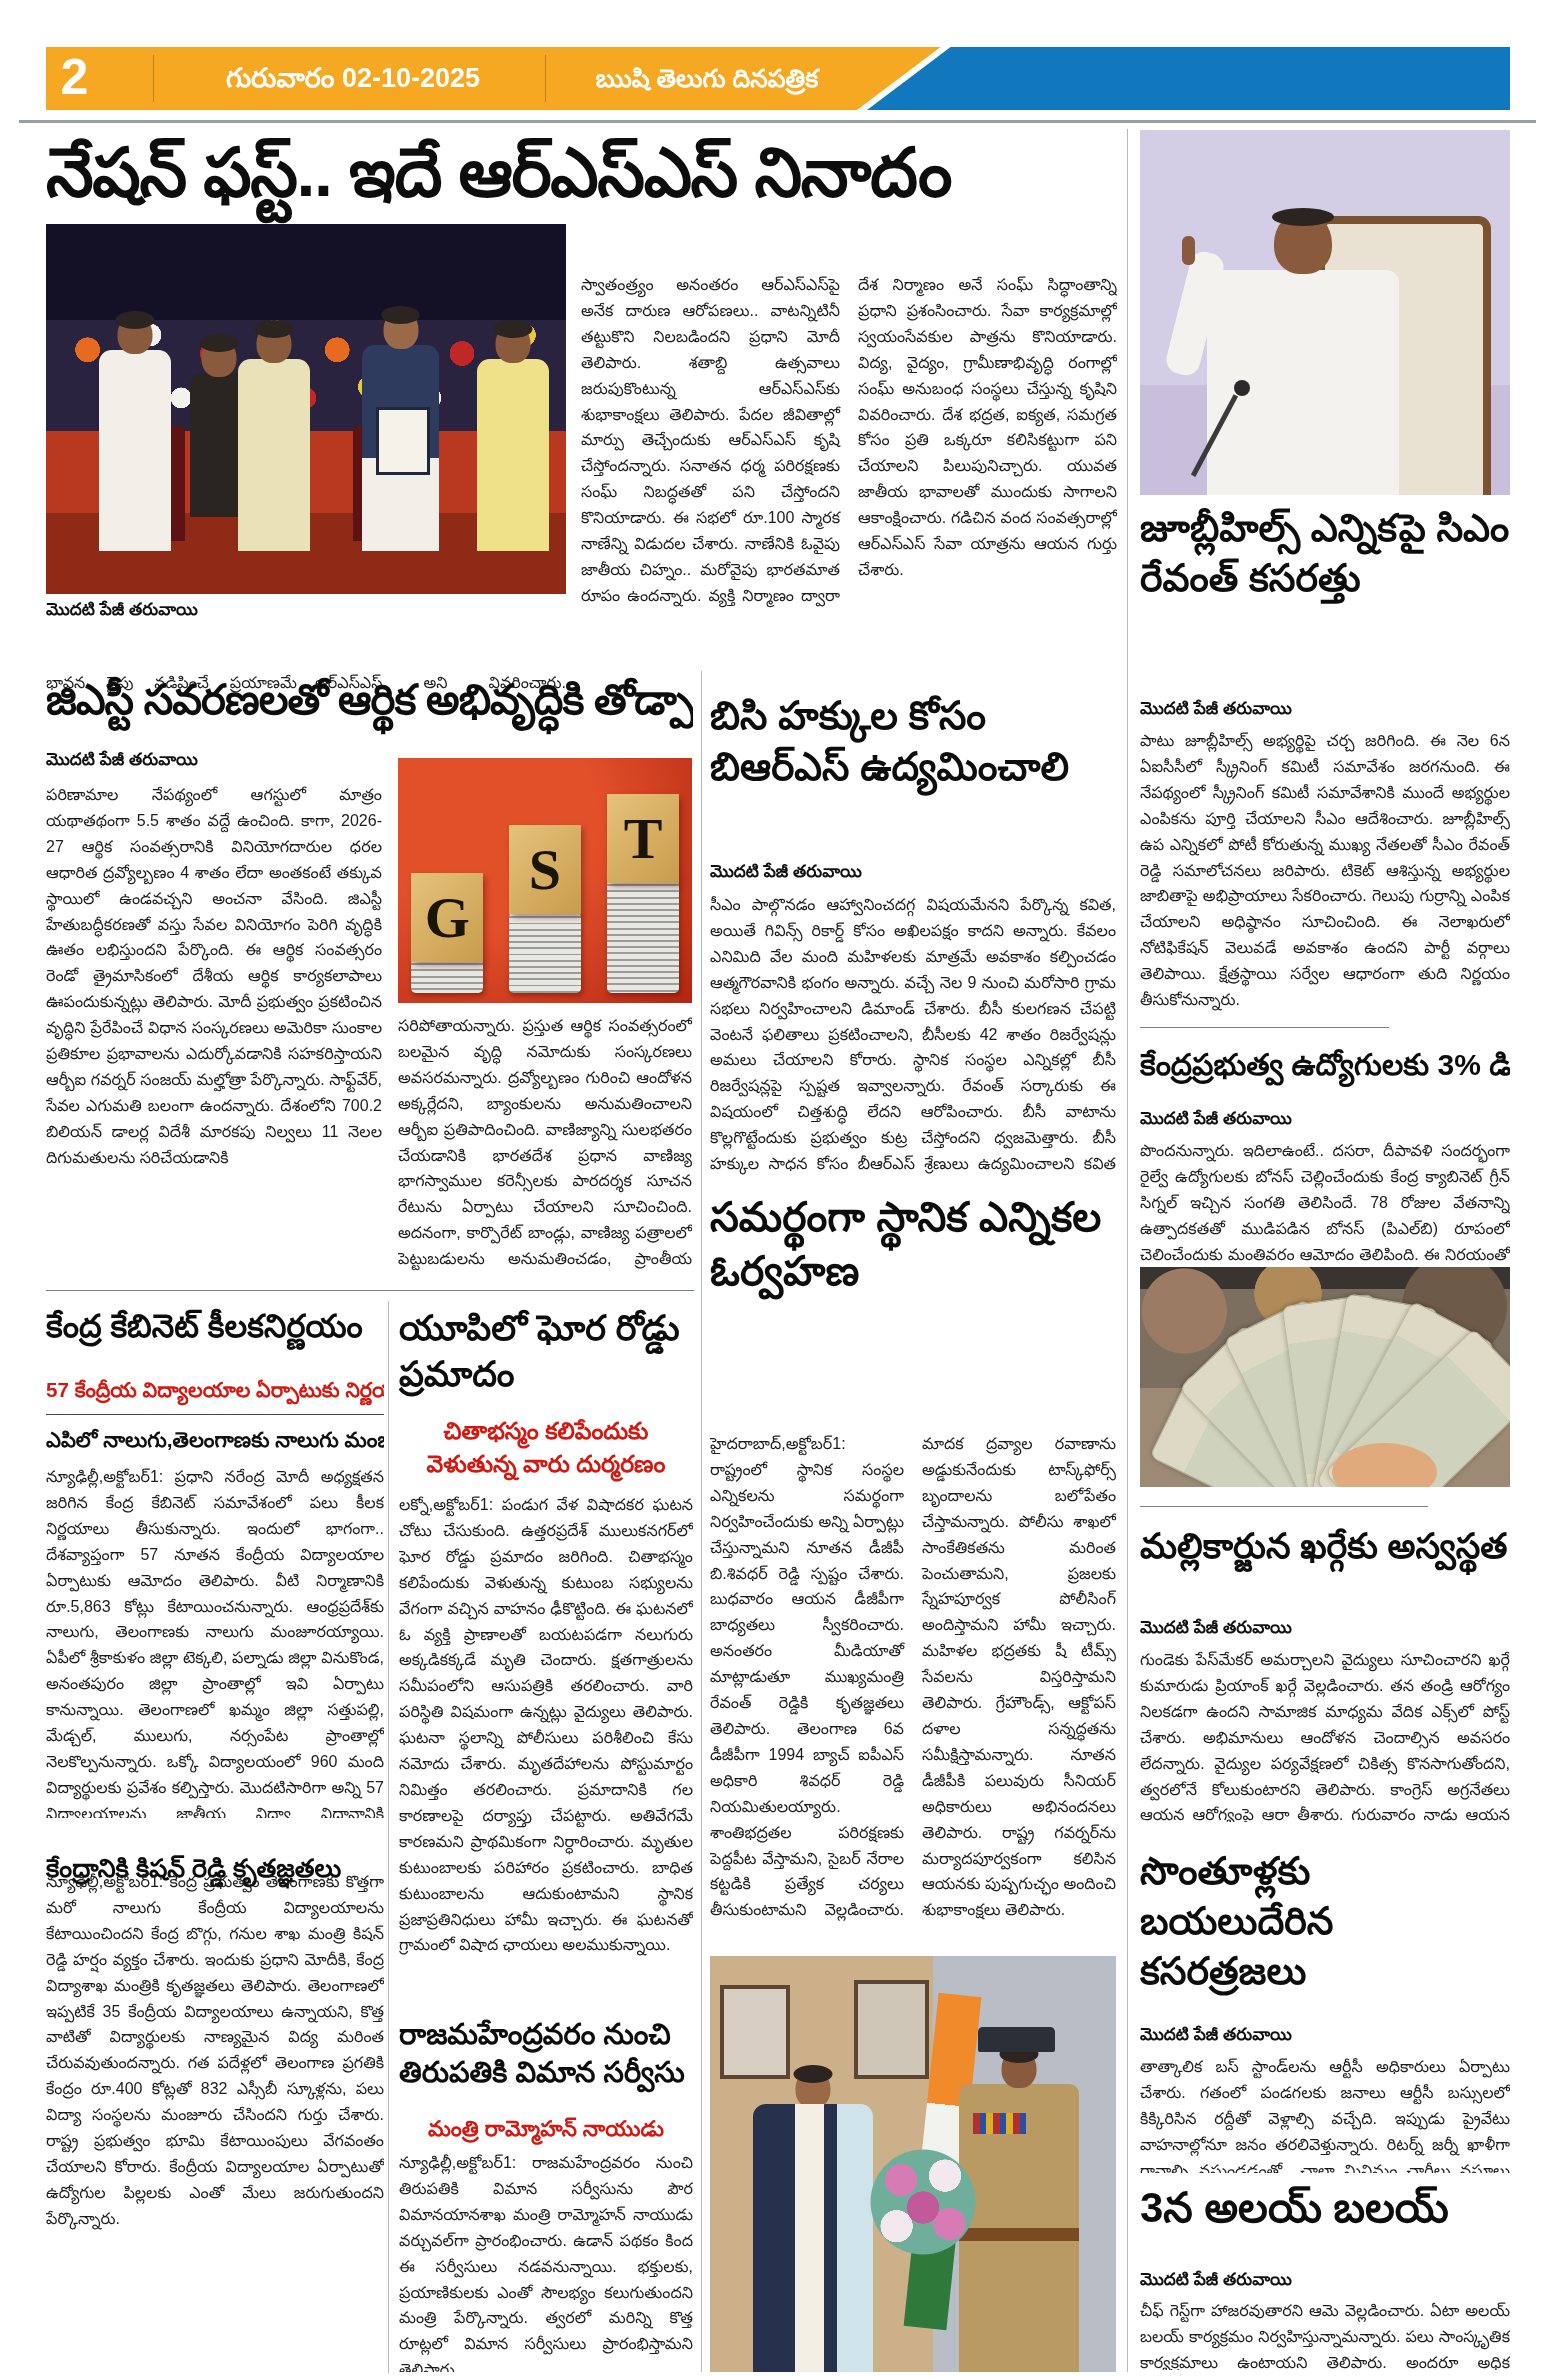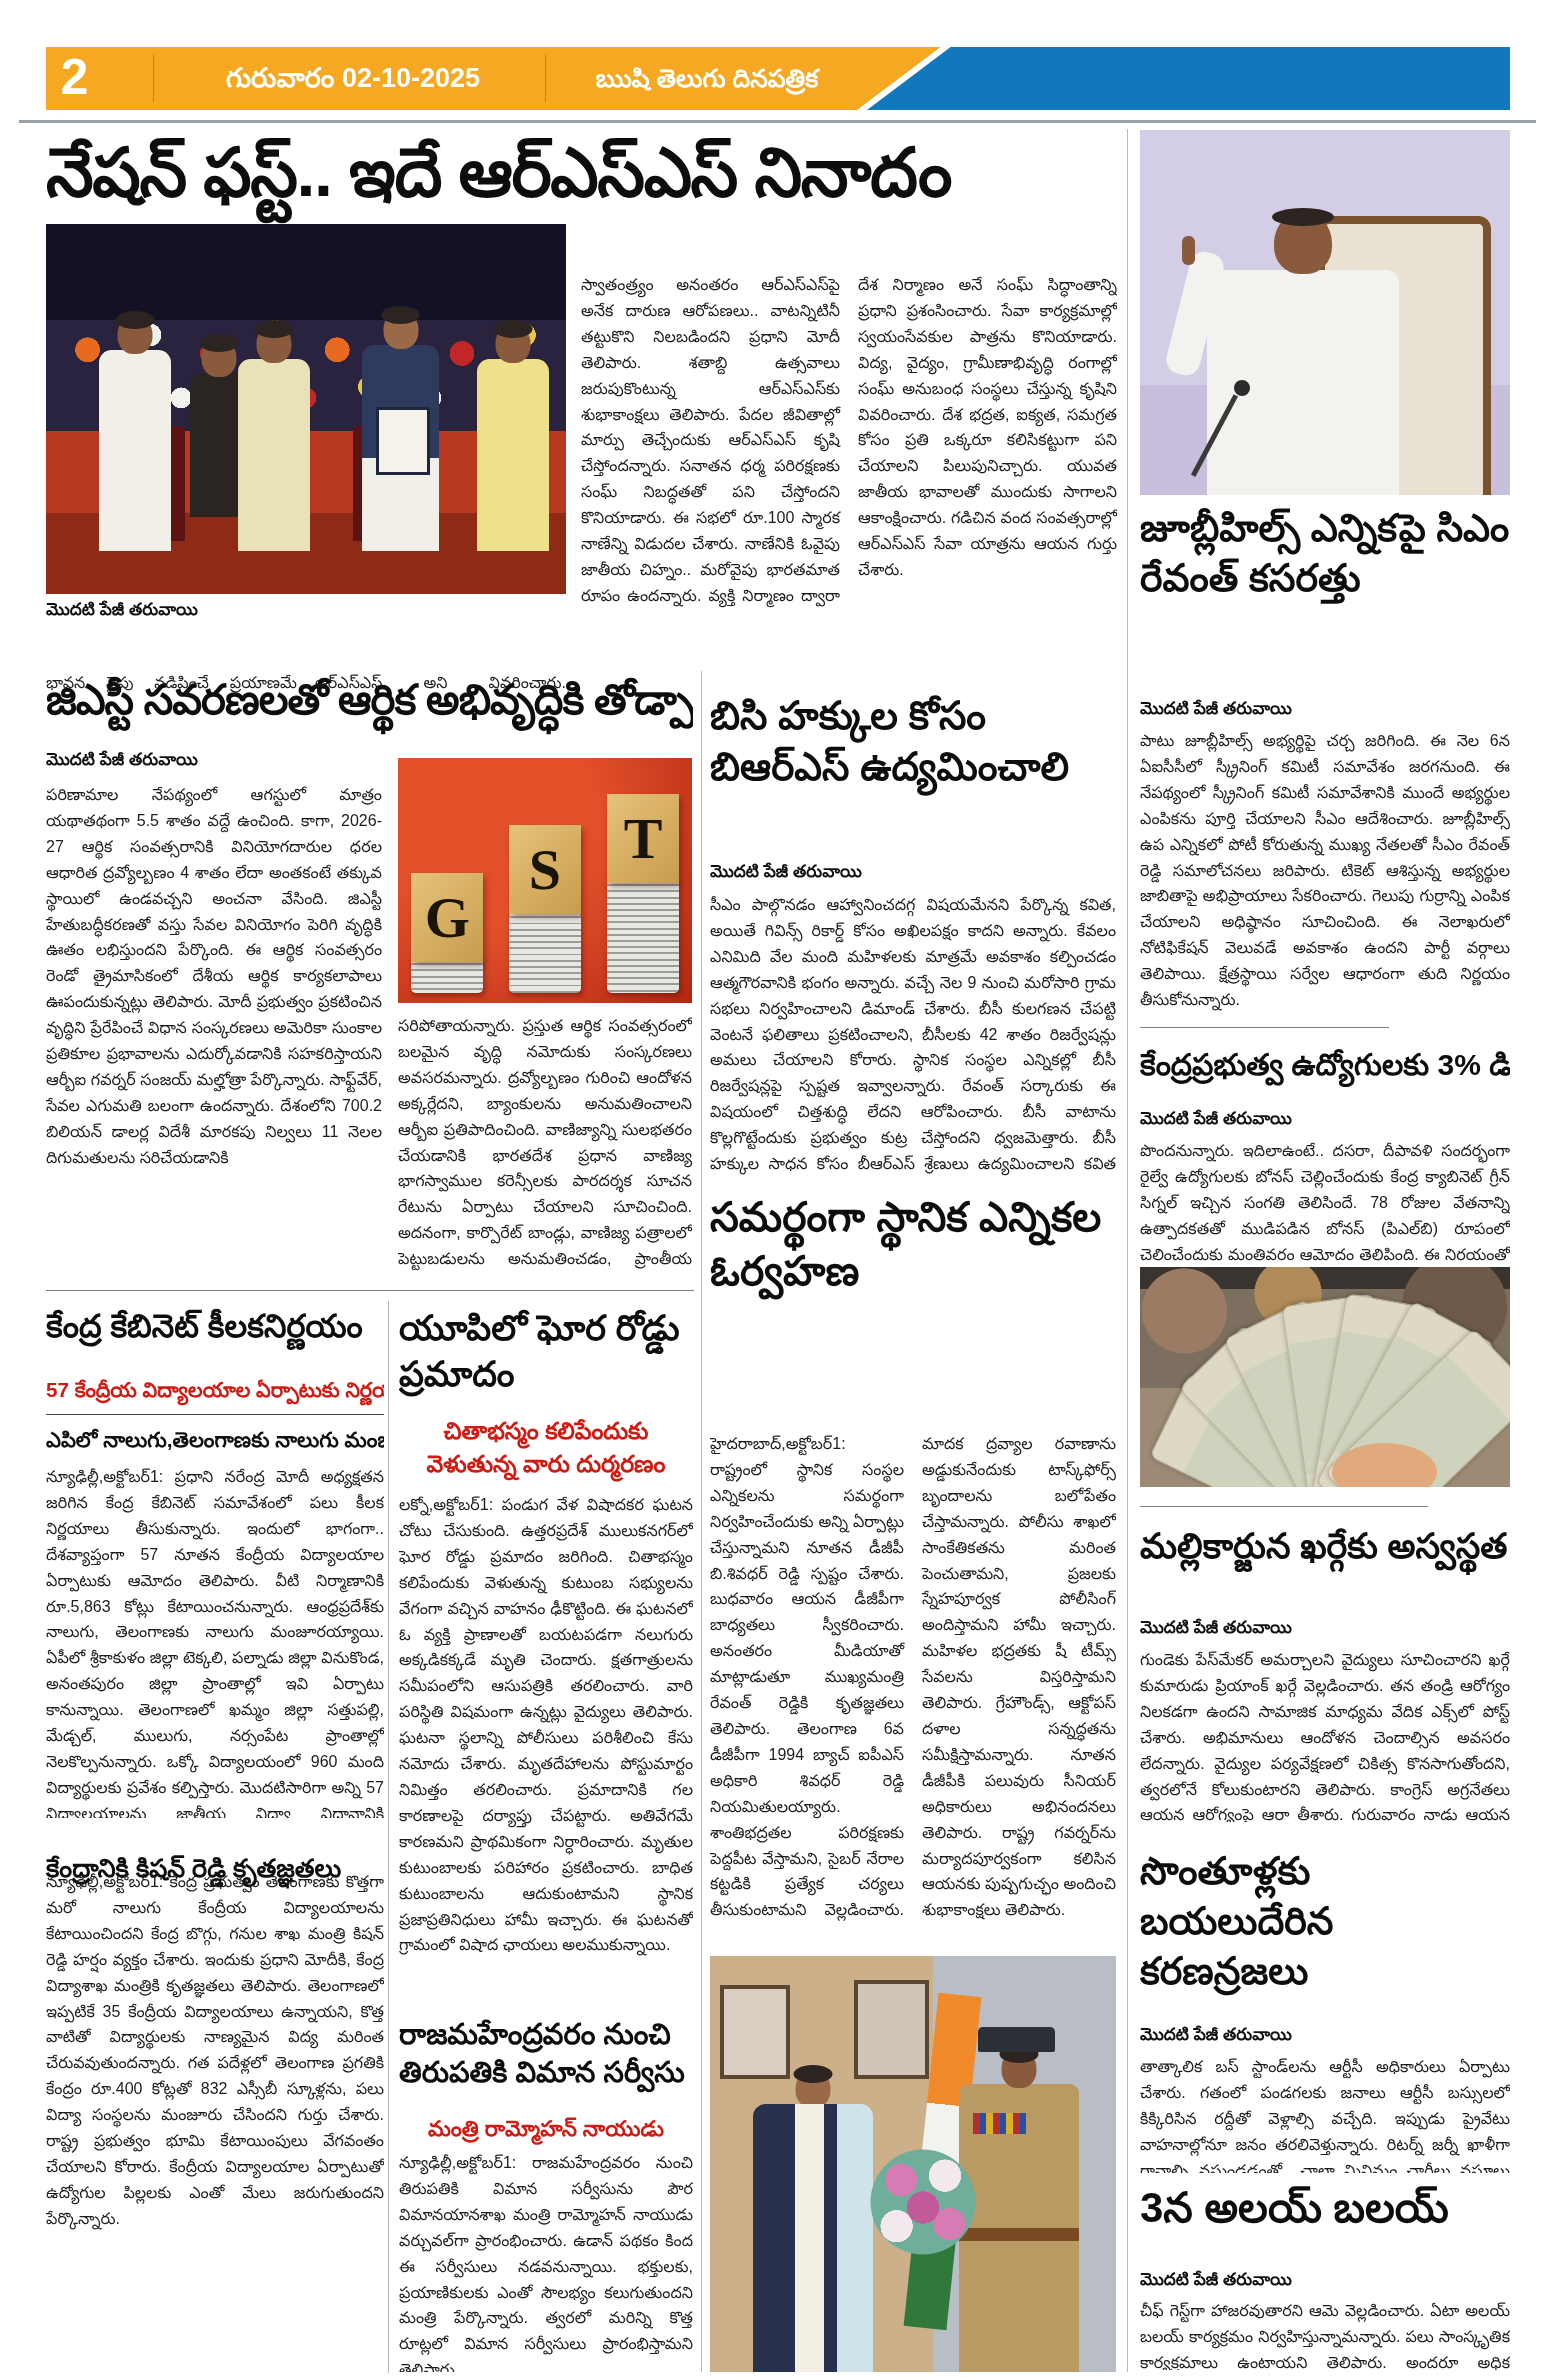--- a/index.html
+++ b/index.html
@@ -206,21 +206,21 @@
     <div class="note" style="transform:rotate(28deg);"></div>
     <div class="note" style="transform:rotate(46deg);"></div>
     <div class="abs" style="left:52%;bottom:-14.4px;width:105px;height:58px;border-radius:50%;background:#e0aa7c;"></div>
   </div>
 
   <div class="abs hrule" style="left:1140px;top:1506px;width:288px;"></div>
   <div class="abs hl nowrap" style="left:1140px;top:1523px;width:370px;height:72px;font-size:35px;">మల్లికార్జున ఖర్గేకు అస్వస్థత</div>
   <div class="abs byline" style="left:1140px;top:1618px;width:240px;">మొదటి పేజీ తరువాయి</div>
   <div class="abs body-txt" style="left:1140px;top:1647px;width:370px;height:175px;">గుండెకు పేస్‌మేకర్ అమర్చాలని వైద్యులు సూచించారని ఖర్గే కుమారుడు ప్రియాంక్ ఖర్గే వెల్లడించారు. తన తండ్రి ఆరోగ్యం నిలకడగా ఉందని సామాజిక మాధ్యమ వేదిక ఎక్స్‌లో పోస్ట్ చేశారు. అభిమానులు ఆందోళన చెందాల్సిన అవసరం లేదన్నారు. వైద్యుల పర్యవేక్షణలో చికిత్స కొనసాగుతోందని, త్వరలోనే కోలుకుంటారని తెలిపారు. కాంగ్రెస్ అగ్రనేతలు ఆయన ఆరోగ్యంపై ఆరా తీశారు. గురువారం నాడు ఆయన ఆసుపత్రి నుంచి డిశ్చార్జ్ అయ్యే అవకాశం ఉంది.</div>
 
-  <div class="abs hl hl-c" style="left:1140px;top:1846px;width:370px;height:158px;font-size:38px;">సొంతూళ్లకు బయలుదేరిన కరణన్రజలు</div>
+  <div class="abs hl hl-c" style="left:1140px;top:1846px;width:370px;height:158px;font-size:38px;">సొంతూళ్లకు బయలుదేరిన కసరత్రజలు</div>
   <div class="abs byline" style="left:1140px;top:2025px;width:240px;">మొదటి పేజీ తరువాయి</div>
   <div class="abs body-txt" style="left:1140px;top:2054px;width:370px;height:119px;">తాత్కాలిక బస్ స్టాండ్‌లను ఆర్టీసీ అధికారులు ఏర్పాటు చేశారు. గతంలో పండగలకు జనాలు ఆర్టీసీ బస్సులలో కిక్కిరిసిన రద్దీతో వెళ్లాల్సి వచ్చేది. ఇప్పుడు ప్రైవేటు వాహనాల్లోనూ జనం తరలివెళ్తున్నారు. రిటర్న్ జర్నీ ఖాళీగా రావాల్సి వస్తుండడంతో.. చాలా మినిమం ఛార్జీలు వసూలు చేస్తున్నామని తెలిపారు. రేపే దసరా కాబట్టి ఇప్పటికే సగానికి పైగా సిటీ ఖాళీ అవ్వగా.. రాత్రికి మొత్తం ఖాళీ అయ్యే అవకాశం ఉంది.</div>
 
   <div class="abs hl hl-c nowrap" style="left:1140px;top:2180px;width:370px;height:72px;font-size:42px;">3న అలయ్ బలయ్</div>
   <div class="abs byline" style="left:1140px;top:2270px;width:240px;">మొదటి పేజీ తరువాయి</div>
   <div class="abs body-txt" style="left:1140px;top:2298px;width:370px;height:72px;">చీఫ్ గెస్ట్‌గా హాజరవుతారని ఆమె వెల్లడించారు. ఏటా అలయ్ బలయ్ కార్యక్రమం నిర్వహిస్తున్నామన్నారు. పలు సాంస్కృతిక కార్యక్రమాలు ఉంటాయని తెలిపారు. అందరూ అధిక సంఖ్యలో పాల్గొనాలని కోరారు.</div>
 
 </div>
 
 

